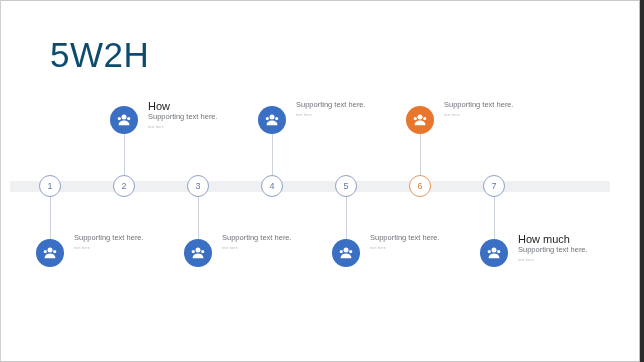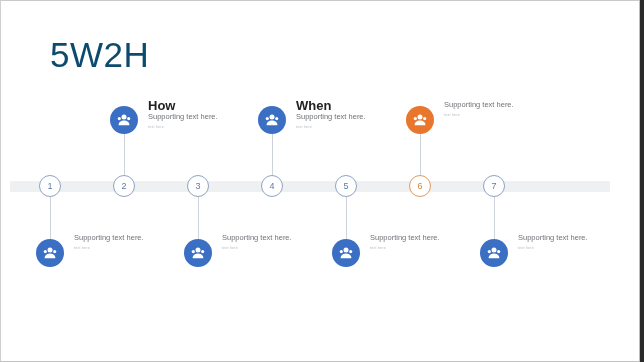--- a/index.html
+++ b/index.html
@@ -117,22 +117,22 @@
   .item-icon.accent { background: #e8762c; }
   .item-icon svg { display: block; }
 
   .item-text {
     position: absolute;
     left: 38px;
     top: -6px;
     width: 105px;
   }
   .item-title {
-    font-size: 13px;
-    font-weight: bold;
+    font-size: 11px;
+    font-weight: normal;
     color: #222222;
     white-space: nowrap;
     line-height: 12px;
   }
   .item-sub {
     font-size: 7.5px;
     color: #6f7378;
     white-space: nowrap;
     line-height: 9px;
   }
@@ -238,21 +238,20 @@
       <div class="item" style="left: 258px; top: 106px;">
         <div class="item-icon">
           <svg width="16" height="16" viewBox="0 0 16 16">
             <circle cx="8" cy="5.0" r="2.5" fill="#ffffff"></circle>
             <path d="M2.6 13.2c0-2.9 2.4-4.6 5.4-4.6s5.4 1.7 5.4 4.6z" fill="#ffffff"></path>
             <circle cx="3.3" cy="6.6" r="1.6" fill="#ffffff"></circle>
             <circle cx="12.7" cy="6.6" r="1.6" fill="#ffffff"></circle>
           </svg>
         </div>
         <div class="item-text">
-          <div class="item-title">When</div>
           <div class="item-sub">Supporting text here.</div>
           <div class="item-micro">text here</div>
         </div>
       </div>
       <div class="item" style="left: 332px; top: 239px;">
         <div class="item-icon">
           <svg width="16" height="16" viewBox="0 0 16 16">
             <circle cx="8" cy="5.0" r="2.5" fill="#ffffff"></circle>
             <path d="M2.6 13.2c0-2.9 2.4-4.6 5.4-4.6s5.4 1.7 5.4 4.6z" fill="#ffffff"></path>
             <circle cx="3.3" cy="6.6" r="1.6" fill="#ffffff"></circle>
@@ -281,19 +280,20 @@
       <div class="item" style="left: 480px; top: 239px;">
         <div class="item-icon">
           <svg width="16" height="16" viewBox="0 0 16 16">
             <circle cx="8" cy="5.0" r="2.5" fill="#ffffff"></circle>
             <path d="M2.6 13.2c0-2.9 2.4-4.6 5.4-4.6s5.4 1.7 5.4 4.6z" fill="#ffffff"></path>
             <circle cx="3.3" cy="6.6" r="1.6" fill="#ffffff"></circle>
             <circle cx="12.7" cy="6.6" r="1.6" fill="#ffffff"></circle>
           </svg>
         </div>
         <div class="item-text">
+          <div class="item-title">How much</div>
           <div class="item-sub">Supporting text here.</div>
           <div class="item-micro">text here</div>
         </div>
       </div>
     </div>
 
 </div>
 
 </body></html>

